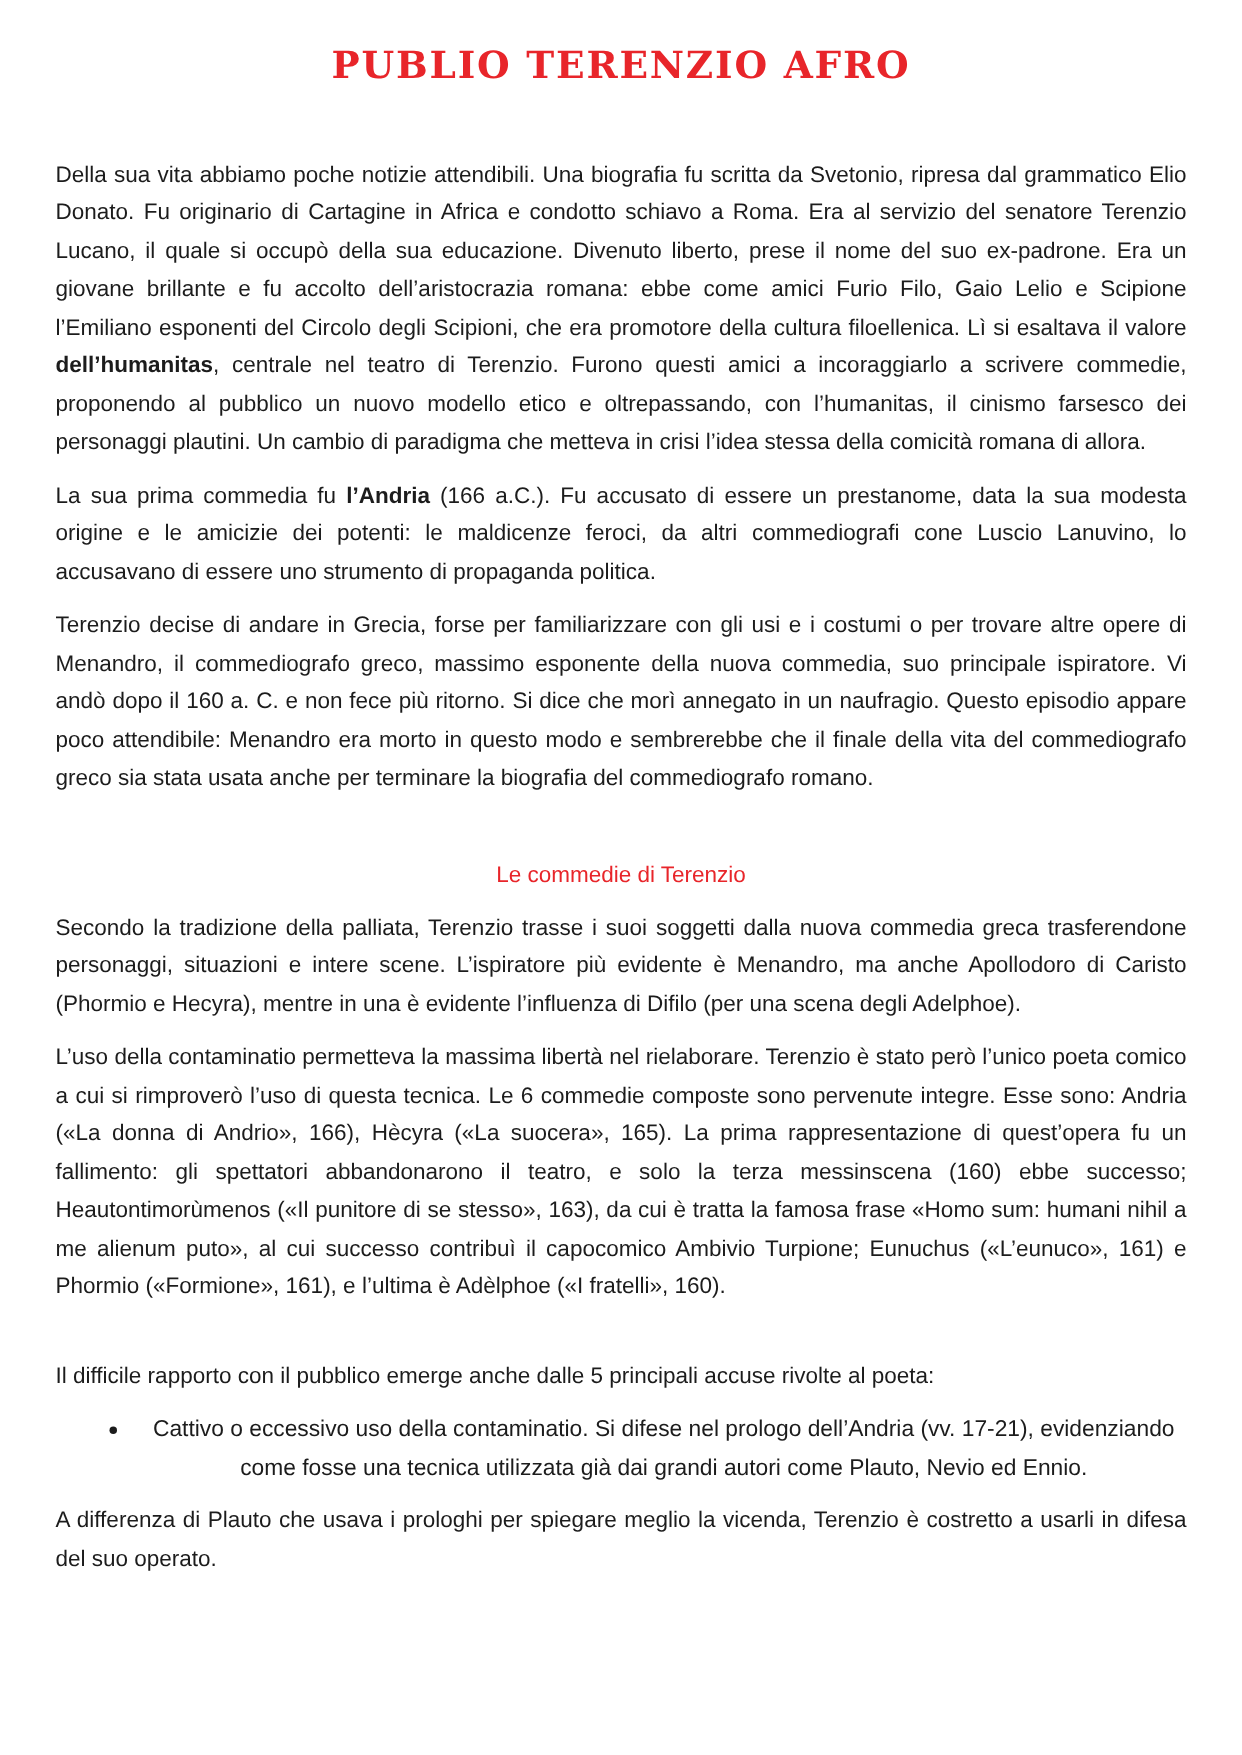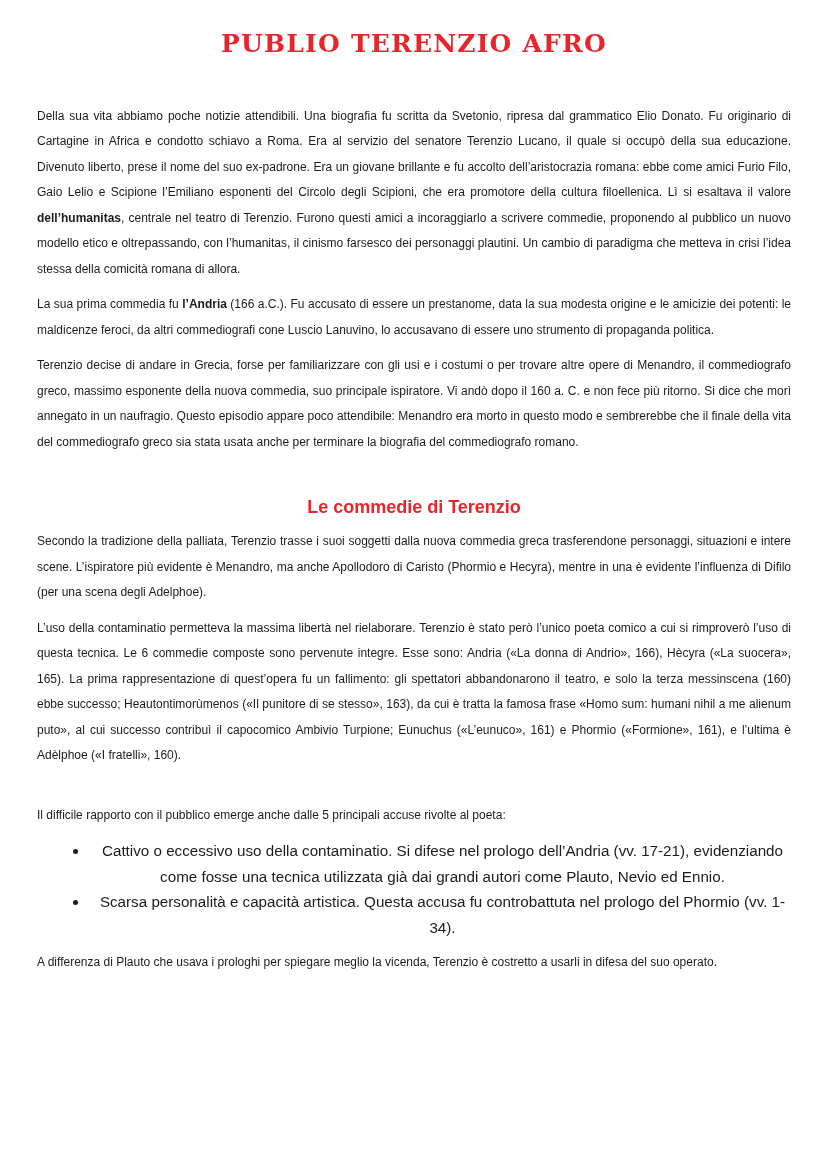--- a/index.html
+++ b/index.html
@@ -42,41 +42,41 @@
     letter-spacing: 1.2px;
     margin: 0;
     padding-top: 30px;
     line-height: 1.1;
     font-variant: small-caps;
     text-transform: uppercase;
   }
 
   
   p.body-par {
-    font-size: 12px;
+    font-size: 15px;
     line-height: 25.5px;
     text-align: justify;
     text-justify: inter-word;
     margin: 0;
     color: #1c1c1c;
     hyphens: none;
   }
 
   .sp-after-title { height: 46px; }
   .gap-par  { height: 10px; }
   .gap-big  { height: 24px; }
   .gap-mid  { height: 16px; }
 
   b, strong { font-weight: bold; }
 
   
   .sec-heading {
     color: #e8252a;
-    font-weight: bold;
-    font-size: 18px;
+    font-weight: normal;
+    font-size: 15px;
     line-height: 24px;
     margin: 0;
   }
   .sec-heading.center { text-align: center; }
 
   
   ul.bullets {
     margin: 0;
     padding: 0 0 0 0;
     list-style: none;
@@ -136,21 +136,20 @@
 
     <div class="gap-big"></div>
     <div class="gap-par"></div>
 
     <p class="body-par">Il difficile rapporto con il pubblico emerge anche dalle 5 principali accuse rivolte al poeta:</p>
 
     <div class="gap-par"></div>
 
     <ul class="bullets">
       <li>Cattivo o eccessivo uso della contaminatio. Si difese nel prologo dell’Andria (vv. 17-21), evidenziando come fosse una tecnica utilizzata già dai grandi autori come Plauto, Nevio ed Ennio.</li>
-      <li>Scarsa personalità e capacità artistica. Questa accusa fu controbattuta nel prologo del Phormio (vv. 1-34).</li>
     </ul>
 
     <div class="gap-par"></div>
 
     <p class="body-par">A differenza di Plauto che usava i prologhi per spiegare meglio la vicenda, Terenzio è costretto a usarli in difesa del suo operato.</p>
 
   </div>
 </div>
 
 </body></html>

